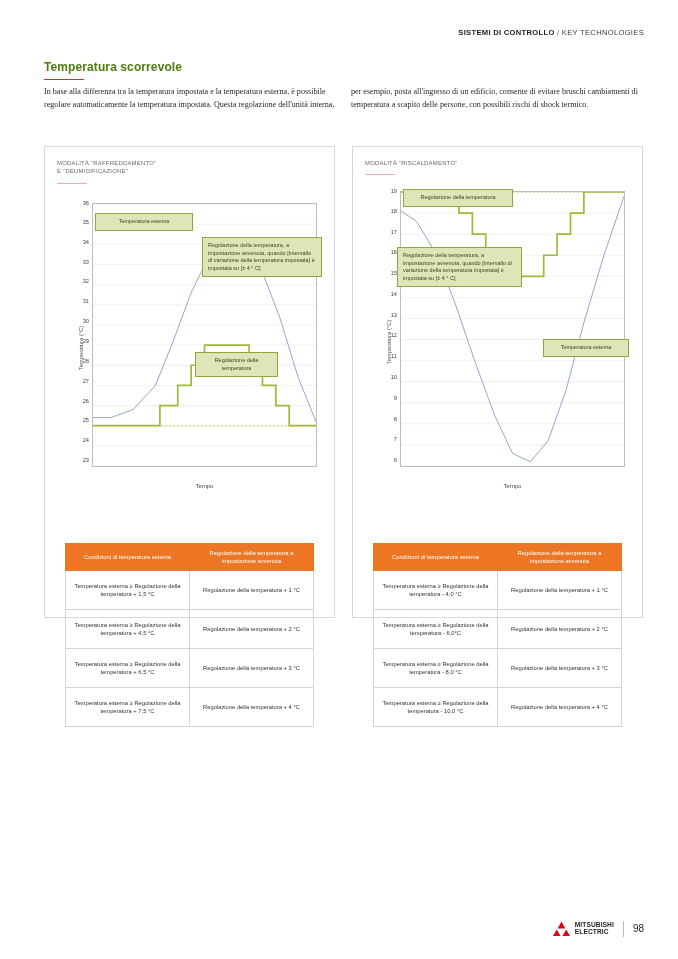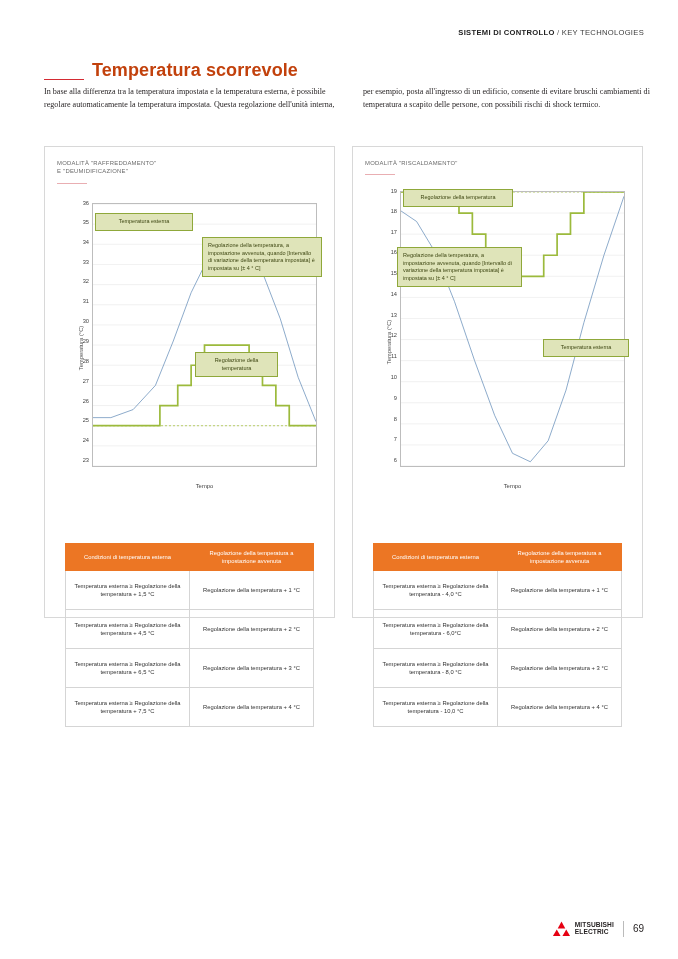--- a/index.html
+++ b/index.html
@@ -16,30 +16,30 @@
     position:absolute;top:28px;right:34px;
     font-size:7.6px;letter-spacing:.3px;color:#3b3b3b;
     text-transform:uppercase;white-space:nowrap;padding-left:40px;
   }
   .runhead b{font-weight:bold;color:#222;}
   .runhead span.sep{font-weight:normal;color:#555;}
 
   
   .title{
     position:absolute;left:44px;top:60px;
-    font-size:18px;font-weight:bold;color:#c2410c;letter-spacing:.1px;margin-left:48px;
+    font-size:12px;font-weight:bold;color:#4d7c0f;letter-spacing:.1px;
   }
   .title-rule{
     position:absolute;left:44px;top:79px;width:40px;height:1px;background:#d42b33;
   }
 
   
   .col{position:absolute;font-size:8.1px;line-height:12.6px;color:#231f20;font-family:Liberation Serif, serif;}
   .col-left{left:44px;top:86px;width:300px;}
-  .col-right{left:363px;top:86px;width:300px;}
+  .col-right{left:351px;top:86px;width:300px;}
 
   
   .panel{
     position:absolute;border:1px solid #d8d8d8;background:#ffffff;
     top:146px;height:470px;
   }
   .panel-left{left:44px;width:289px;}
   .panel-right{left:352px;width:289px;}
 
   .panel-head{
@@ -305,16 +305,16 @@
         <polygon points="20,2 28,17 12,17" fill="#e60012"></polygon>
         <polygon points="10,19 18,33 2,33" fill="#e60012"></polygon>
         <polygon points="30,19 38,33 22,33" fill="#e60012"></polygon>
       </svg>
       <div>
         <div class="logo-text">MITSUBISHI</div>
         <div class="logo-text">ELECTRIC</div>
       </div>
     </div>
     <div class="foot-sep"></div>
-    <div class="pageno">69</div>
+    <div class="pageno">98</div>
   </div>
 
 </div>
 
 </body></html>

